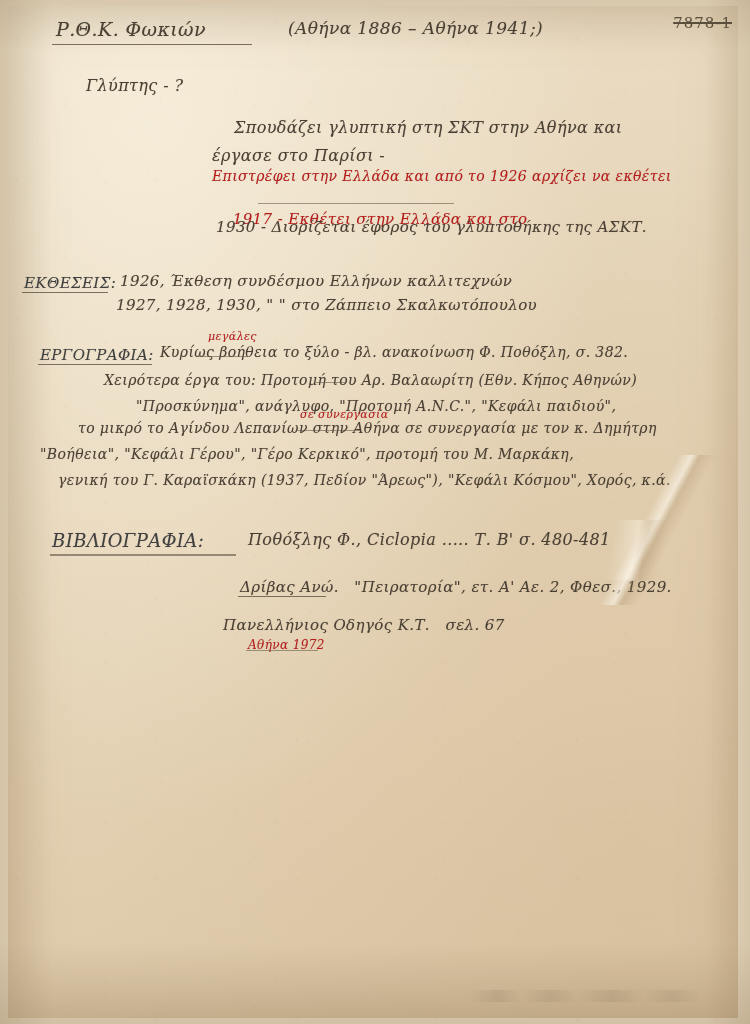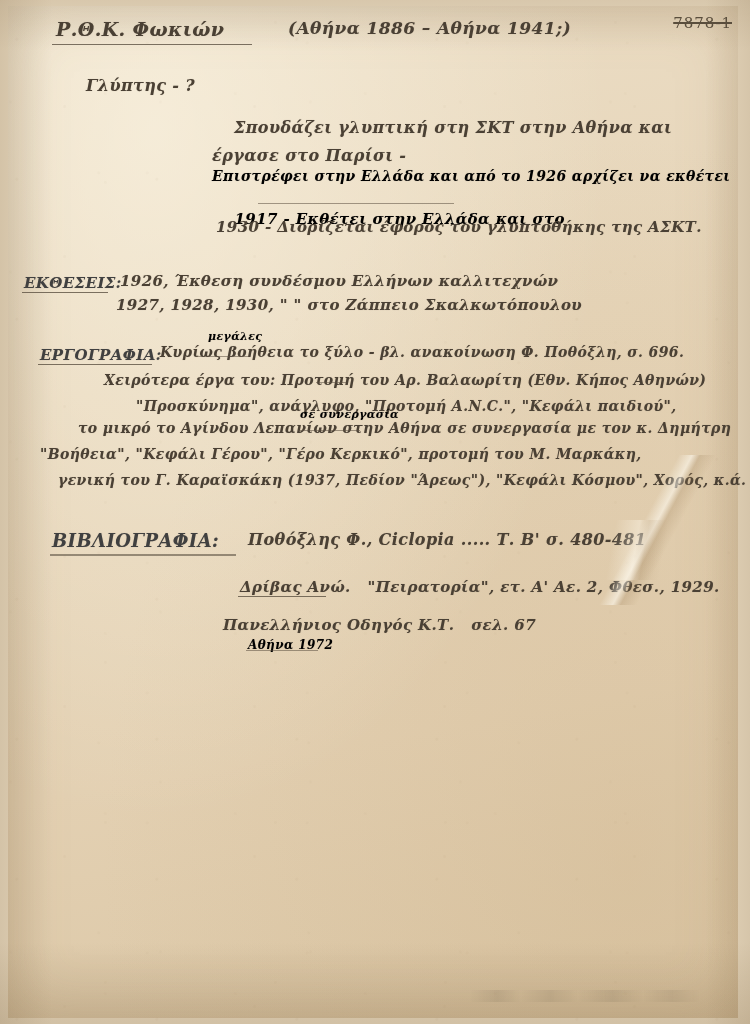--- a/index.html
+++ b/index.html
@@ -77,23 +77,22 @@
 
   
   .hw {
     position: absolute;
     color: #4a4034;
     font-family: "DejaVu Serif", serif;
     font-style: italic;
     white-space: pre;
     letter-spacing: 0.4px;
     text-shadow: 0 0 1px rgba(74,64,52,0.25);
-    font-weight: bold;
   }
-  .faint { color: #000000; }
+  .faint { color: #b91c1c; }
   .dark { color: #404040; }
 
   
   .stamp {
     position: absolute;
     right: 18px;
     top: 14px;
     color: #5a4e3d;
     font-family: "DejaVu Serif", serif;
     font-size: 15px;
@@ -156,21 +155,21 @@
 
   <div class="hw dark" style="left:24px; top:274px; font-size:15px;">ΕΚΘΕΣΕΙΣ:</div>
   <div class="rule" style="left:22px; top:292px; width:86px;"></div>
 
   <div class="hw" style="left:120px; top:272px; font-size:15px;">1926, Έκθεση συνδέσμου Ελλήνων καλλιτεχνών</div>
   <div class="hw" style="left:116px; top:296px; font-size:15px;">1927, 1928, 1930, " " στο Ζάππειο Σκαλκωτόπουλου</div>
 
   <div class="hw dark" style="left:40px; top:346px; font-size:15px;">ΕΡΓΟΓΡΑΦΙΑ:</div>
   <div class="rule" style="left:38px; top:364px; width:114px;"></div>
 
-  <div class="hw" style="left:160px; top:344px; font-size:14px;">Κυρίως βοήθεια το ξύλο - βλ. ανακοίνωση Φ. Ποθόξλη, σ. 696.</div>
+  <div class="hw" style="left:160px; top:344px; font-size:14px;">Κυρίως βοήθεια το ξύλο - βλ. ανακοίνωση Φ. Ποθόξλη, σ. 382.</div>
   <div class="hw faint" style="left:208px; top:330px; font-size:11px;">μεγάλες</div>
   <div class="rule thin" style="left:196px; top:356px; width:52px;"></div>
 
   <div class="hw" style="left:104px; top:372px; font-size:14px;">Χειρότερα έργα του: Προτομή του Αρ. Βαλαωρίτη (Εθν. Κήπος Αθηνών)</div>
   <div class="rule thin" style="left:316px; top:382px; width:30px;"></div>
 
   <div class="hw" style="left:136px; top:398px; font-size:14px;">"Προσκύνημα", ανάγλυφο, "Προτομή Α.Ν.C.", "Κεφάλι παιδιού",</div>
 
   <div class="hw" style="left:78px; top:420px; font-size:14px;">το μικρό το Αγίνδου Λεπανίων στην Αθήνα σε συνεργασία με τον κ. Δημήτρη</div>
   <div class="hw faint" style="left:300px; top:408px; font-size:11px;">σε συνεργασία</div>

